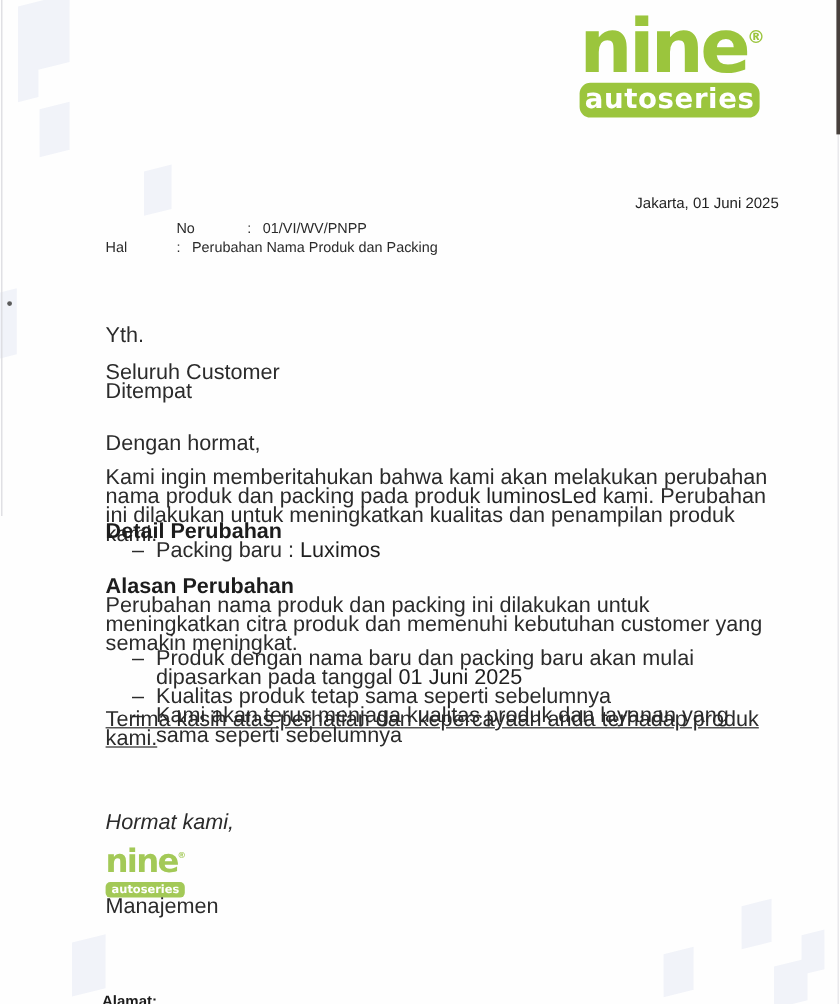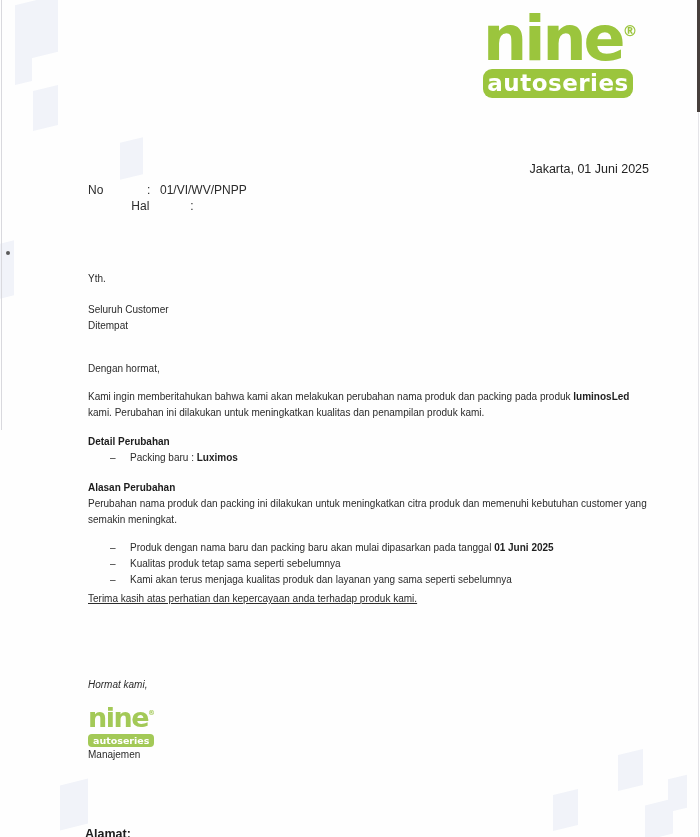--- a/index.html
+++ b/index.html
@@ -48,35 +48,35 @@
   
   .date-line { position:absolute; top:118px; right:51px; font-size:12.5px; color:#232323;margin-top:44px; }
 
   
   .meta { position:absolute; left:88px; top:183px; font-size:12px; line-height:15.5px; }
   .meta-row { display:flex;justify-content:center; }
   .meta-label { width:59px; }
   .meta-colon { width:13px; }
 
   
-  .blk { position:absolute; left:88px; font-size:10px; line-height:16px; color:#2b2b2b; }
+  .blk { position:absolute; left:88px; font-size:18px; line-height:16px; color:#2b2b2b; }
   .recipient { top:271px; }
   .recipient .r-name { margin-top:15px;text-align:right; }
   .greeting  { top:361px; }
   .intro     { top:389px; width:557px; }
   .detail    { top:434px; width:557px; }
   .reason    { top:480px; width:560px; }
   .info      { top:540px; width:560px; }
   .thanks    { top:591px; width:560px;text-decoration:underline; }
   .hormat    { top:677px;font-style:italic; }
   .manajemen { top:747px; }
   .address   { top:826px; left:85px; font-weight:700; font-size:12.5px; color:#1c1c1c; }
 
   .heading { font-weight:700; color:#1c1c1c; }
-  b, .bold { font-weight:700; color:#1f1f1f; }
+  b, .bold { font-weight:400; color:#1f1f1f; }
 
   .bullet-row { display:flex; padding-left:22px; }
   .bullet-dash { width:20px; flex:none; }
   .bullet-text { flex:1; }
 
   
   .sig-logo { position:absolute; left:88px; top:701px; width:auto; }
   .sig-name {
     font-family:"DejaVu Sans", sans-serif; font-weight:700;
     font-size:27px; line-height:25px; letter-spacing:-1.5px;
@@ -118,20 +118,21 @@
 
   <div class="meta">
     <div class="meta-row">
       <span class="meta-label">No</span>
       <span class="meta-colon">:</span>
       <span class="meta-value">01/VI/WV/PNPP</span>
     </div>
     <div class="meta-row">
       <span class="meta-label">Hal</span>
       <span class="meta-colon">:</span>
+      <span class="meta-value">Perubahan Nama Produk dan Packing</span>
     </div>
   </div>
 
   <div class="blk recipient">
     <div>Yth.</div>
     <div class="r-name">Seluruh Customer</div>
     <div>Ditempat</div>
   </div>
 
   <div class="blk greeting">Dengan hormat,</div>

